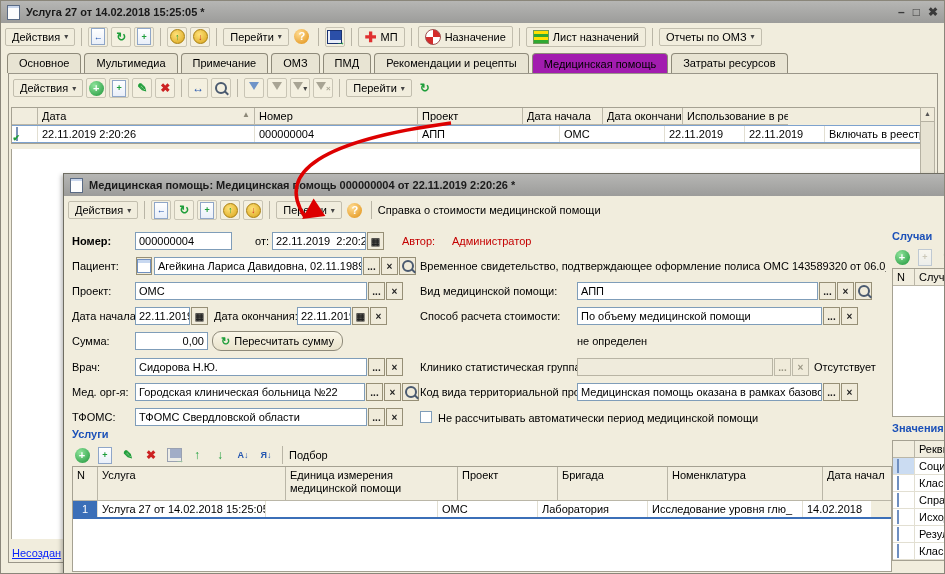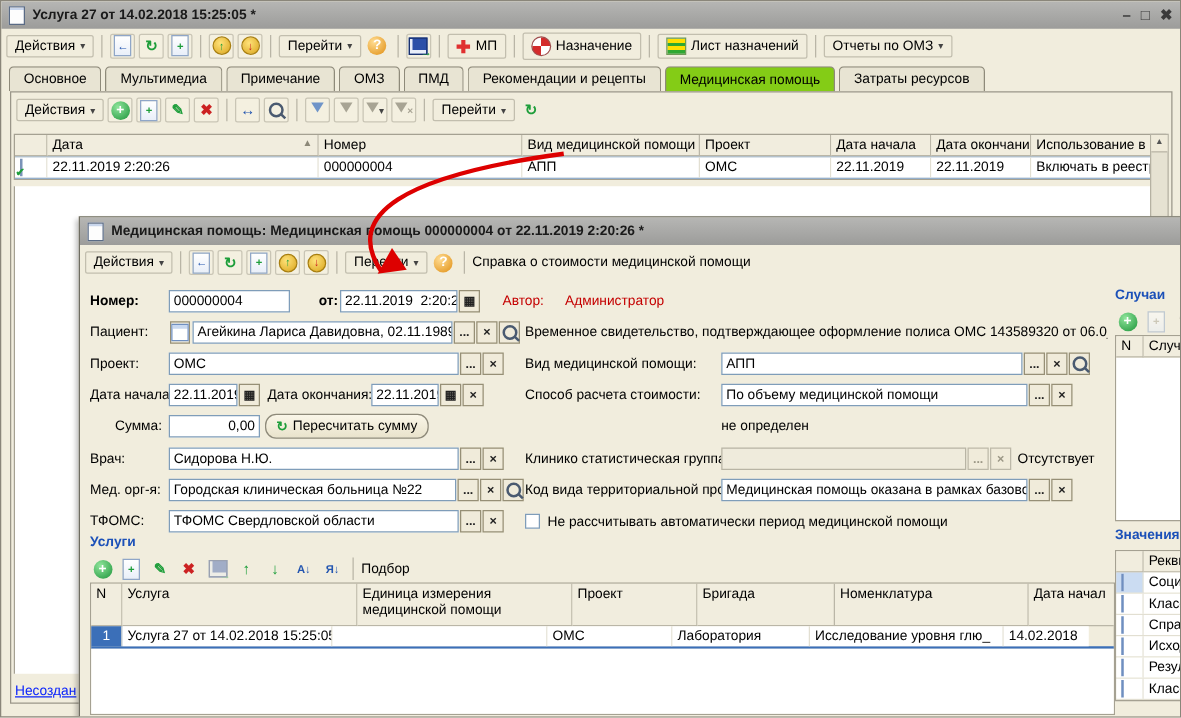--- a/index.html
+++ b/index.html
@@ -32,21 +32,21 @@
   .stripes{width:14px;height:12px;background:repeating-linear-gradient(180deg,#FFE000 0 3px,#2FA832 3px 6px);border:1px solid #6E9A56;}
   .disk{width:13px;height:12px;background:#2B4FA8;border:1px solid #1A3270;box-shadow:inset 2px -3px 0 #E8EDF8;position:relative;}
   .disk::after{content:"→";position:absolute;right:-4px;bottom:-4px;color:#1E9E3A;font-size:9px;font-weight:bold;}
   .funnel{width:0;height:0;border:5px solid transparent;border-top:8px solid #6F94C8;display:inline-block;}
   .funnel.gray{border-top-color:#A8A494;}
   .mag{width:8px;height:8px;border:2px solid #4A5A70;border-radius:50%;position:relative;display:inline-block;}
   .mag::after{content:"";position:absolute;width:5px;height:2px;background:#4A5A70;transform:rotate(45deg);right:-4px;bottom:-2px;}
   .mcross{color:#E03030;font-weight:bold;font-size:14px;line-height:1;}
   
   .tab{border:1px solid #8E8A7A;border-bottom:none;border-radius:4px 4px 0 0;padding:3px 11px 4px;background:#E8E4D3;margin-right:3px;white-space:nowrap;}
-  .tab.active{background:#84cc16;position:relative;top:1px;padding-top:4px;}
+  .tab.active{background:#a21caf;position:relative;top:1px;padding-top:4px;}
   
   .trow{display:flex;}
   .th{background:#F1EDDE;border-right:1px solid #BAB6A7;border-bottom:1px solid #BAB6A7;padding:2px 4px;box-sizing:border-box;overflow:hidden;white-space:nowrap;}
   .td{background:#fff;border-right:1px solid #E2DFD2;padding:2px 4px;box-sizing:border-box;overflow:hidden;white-space:nowrap;}
   .docok{width:13px;height:14px;background:#fff;border:1px solid #7A93B8;position:relative;box-shadow:inset 0 2px 0 #D7E2F2;}
   .docok::after{content:"✔";position:absolute;right:-3px;bottom:-3px;color:#1E9E3A;font-size:9px;font-weight:bold;}
   .rowico{width:12px;height:12px;background:#fff;border:1px solid #6F8FC0;box-shadow:inset 0 3px 0 #C8D8F0;flex:0 0 auto;}
   
   .lbl{position:absolute;height:16px;line-height:16px;white-space:nowrap;}
   .fg{position:absolute;display:flex;height:18px;}
@@ -196,21 +196,20 @@
       </div>
 
       <div class="abs" style="left:2px;top:33px;width:920px;border:1px solid #A5A192;box-sizing:content-box;">
         <div class="trow">
           <span class="th" style="width:26px;"></span>
           <span class="th" style="width:217px;display:flex;justify-content:space-between;">
               <span>Дата</span>
               <span style="color:#8C8878;font-size:8px;">▲</span>
             </span>
           <span class="th" style="width:163px;">Номер</span>
-          <span class="th" style="width:142px;">Вид медицинской помощи</span>
           <span class="th" style="width:105px;">Проект</span>
           <span class="th" style="width:80px;">Дата начала</span>
           <span class="th" style="width:80px;">Дата окончания</span>
           <span class="th" style="width:105px;border-right:none;">Использование в реестре</span>
         </div>
         <div class="trow" style="border-top:1px solid #7DA2CE;border-bottom:1px solid #7DA2CE;">
           <span class="td" style="width:26px;"><span class="docok"></span></span>
           <span class="td" style="width:217px;">22.11.2019 2:20:26</span>
           <span class="td" style="width:163px;">000000004</span>
           <span class="td" style="width:142px;">АПП</span>
@@ -267,21 +266,21 @@
           <span class="circ orange">?</span>
         </span>
       <span class="sep"></span>
       <span style="white-space:nowrap;">Справка о стоимости медицинской помощи</span>
     </div>
 
     <span class="lbl" style="left:8px;top:59px;font-weight:bold;">Номер:</span>
     <div class="fg" style="left:71px;top:58px;width:97px;">
       <span class="inp">000000004</span>
     </div>
-    <span class="lbl" style="left:191px;top:59px;font-weight:bold;">от:</span>
+    <span class="lbl" style="left:191px;top:59px;font-weight:normal;">от:</span>
     <div class="fg" style="left:208px;top:58px;width:112px;">
       <span class="inp pre">22.11.2019  2:20:26</span>
       <span class="fb">▦</span>
     </div>
     <span class="lbl red" style="left:338px;top:59px;">Автор:</span>
     <span class="lbl red" style="left:388px;top:59px;">Администратор</span>
 
     <span class="lbl" style="left:8px;top:84px;">Пациент:</span>
     <span class="fb abs" style="left:71px;top:83px;width:16px;">
         <span class="rowico"></span>
@@ -323,21 +322,21 @@
       <span class="fb">▦</span>
       <span class="fb">×</span>
     </div>
     <span class="lbl" style="left:356px;top:134px;">Способ расчета стоимости:</span>
     <div class="fg" style="left:513px;top:133px;width:281px;">
       <span class="inp">По объему медицинской помощи</span>
       <span class="fb">...</span>
       <span class="fb">×</span>
     </div>
 
-    <span class="lbl" style="left:8px;top:159px;margin-left:20px;">Сумма:</span>
+    <span class="lbl" style="left:8px;top:159px;">Сумма:</span>
     <div class="fg" style="left:71px;top:158px;width:73px;">
       <span class="inp" style="text-align:right;">0,00</span>
     </div>
     <span class="pillbtn abs" style="left:148px;top:157px;">
       <span class="g-green">↻</span>
       <span>Пересчитать сумму</span>
     </span>
     <span class="lbl" style="left:513px;top:159px;">не определен</span>
 
     <span class="lbl" style="left:8px;top:185px;">Врач:</span>

